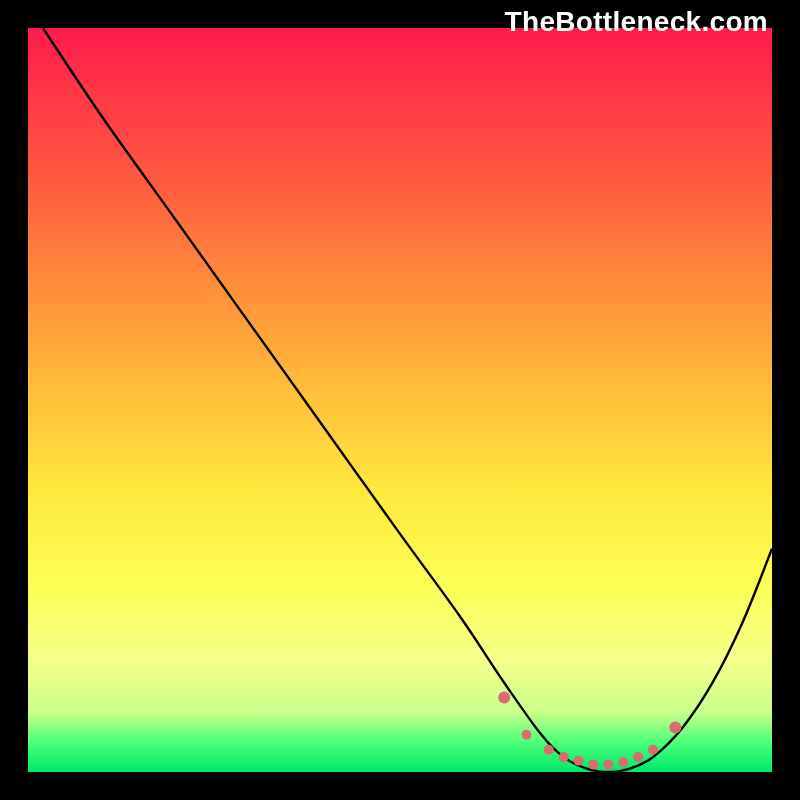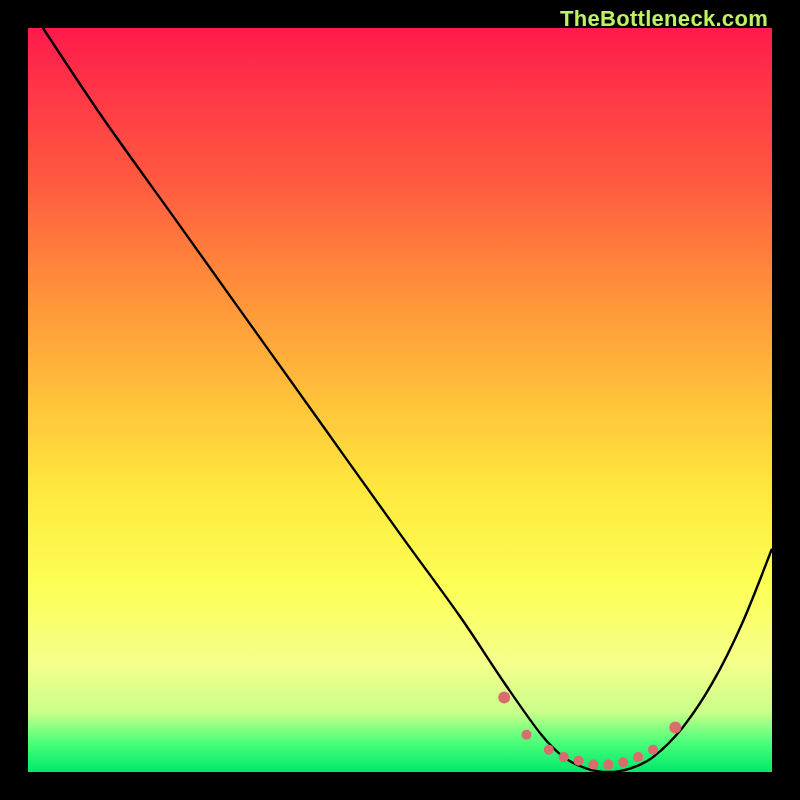--- a/index.html
+++ b/index.html
@@ -27,22 +27,22 @@
       #fcff55 75%,
       #f6ff8a 85%,
       #c8ff8a 92%,
       #4cff7a 96%,
       #00e86a 100%);
   }
   .watermark {
     position: absolute;
     top: 6px;
     right: 32px;
-    color: #bef264;
-    font-size: 22px;
+    color: #ffffff;
+    font-size: 28px;
     font-weight: 600;
     letter-spacing: 0.3px;
     user-select: none;
   }
   svg.curve {
     position: absolute;
     left: 0;
     top: 0;
     width: 744px;
     height: 744px;

